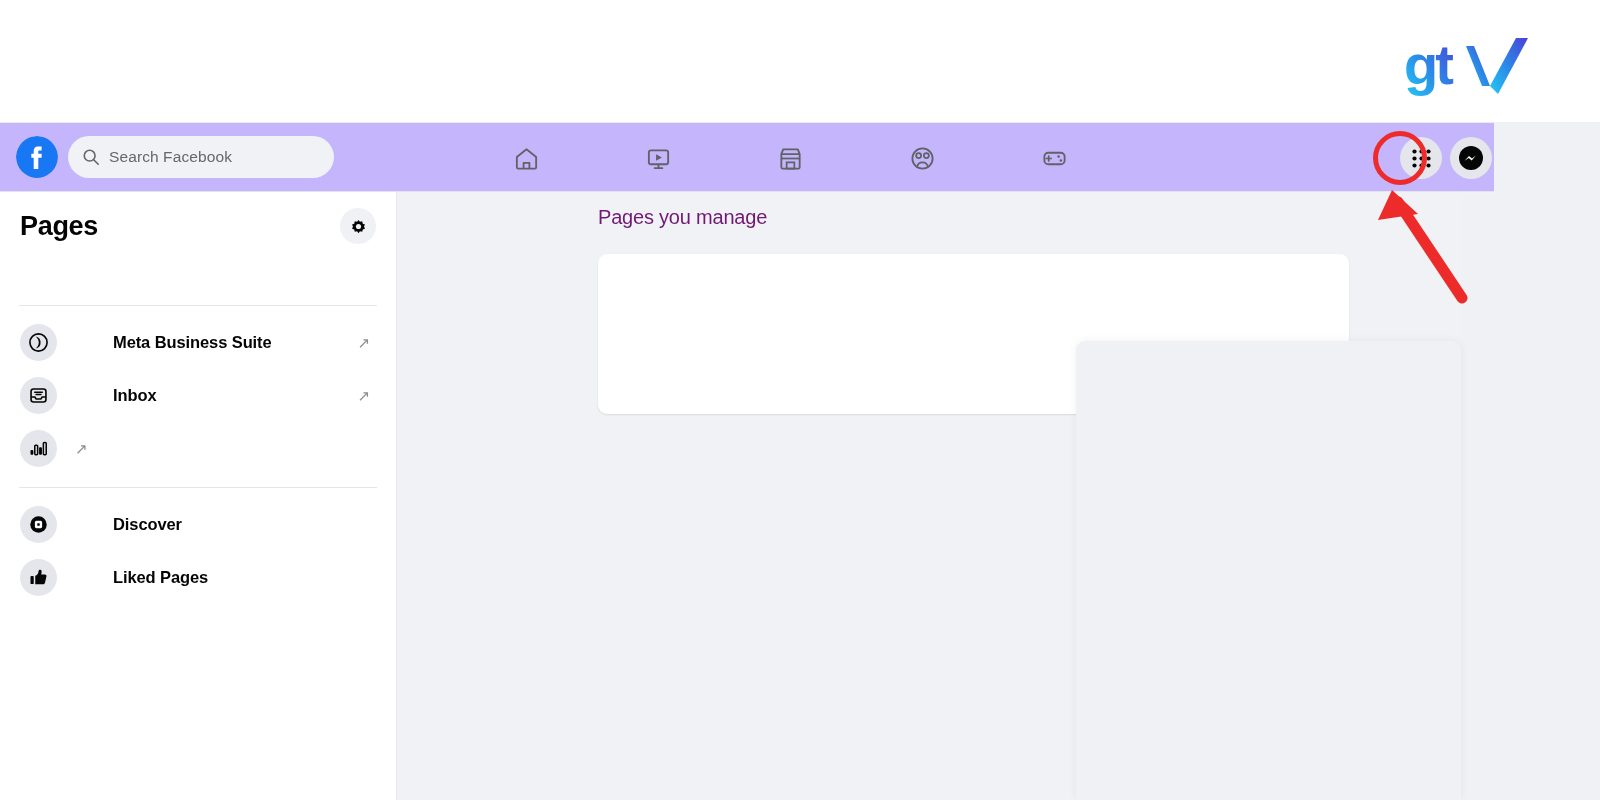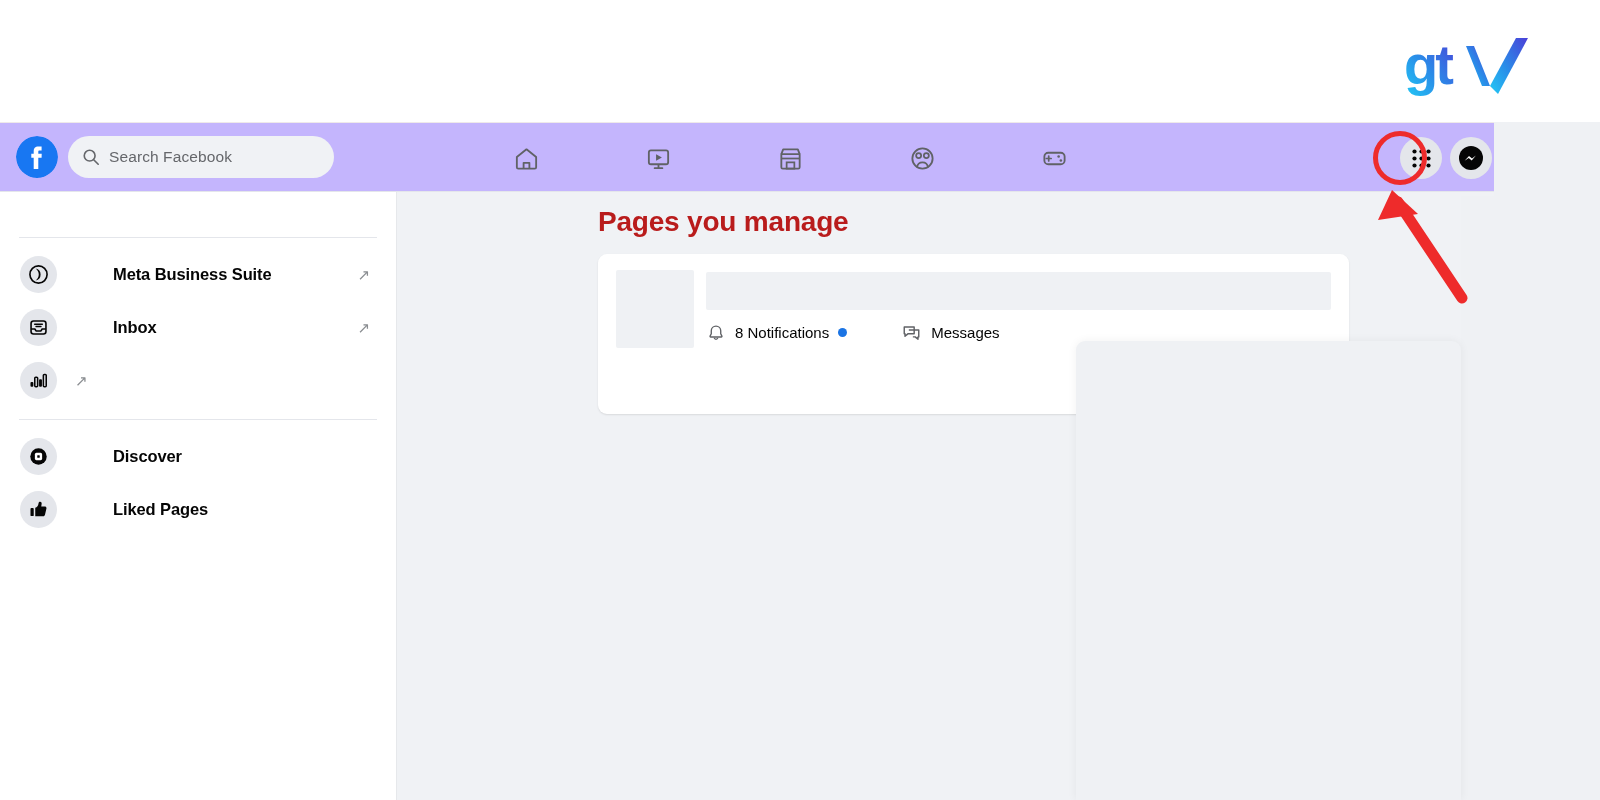--- a/index.html
+++ b/index.html
@@ -97,21 +97,21 @@
   .sb-label { font-size: 16.5px; color: #050505; font-weight: 600; flex: 1; letter-spacing: -.1px; margin-left: 38px; }
   .sb-ext { color: #8a8d91; font-size: 15px; padding-right: 4px; }
 
   
   .main {
     position: absolute; left: 397px; top: 192px;
     width: 1203px; height: 608px; background: #f0f2f5;
   }
   .main-title {
     position: absolute; left: 201px; top: 14px;
-    font-size: 28px; font-weight: 700; color: #b91c1c; letter-spacing: -.2px;
+    font-size: 20px; font-weight: 400; color: #701a75; letter-spacing: -.2px;
   }
   .page-card {
     position: absolute; left: 201px; top: 62px;
     width: 751px; height: 160px;
     background: #ffffff; border-radius: 9px;
     box-shadow: 0 1px 2px rgba(0,0,0,.10);
     padding: 16px 18px;
   }
   .card-top { display: flex; gap: 12px; }
   .page-thumb { width: 78px; height: 78px; background: #eff1f4; border-radius: 2px; flex: 0 0 auto; }
@@ -261,20 +261,29 @@
           <path d="M9.6 18.3a2.5 2.5 0 0 0 4.8 0z" fill="#050505"></path>
         </svg>
       </div>
       <div class="avatar-btn"></div>
     </div>
   </div>
 
   <div class="right-overlay-top"></div>
 
   <div class="sidebar">
+    <div class="sb-head">
+      <div class="sb-title">Pages</div>
+      <div class="gear-circ">
+        <svg width="19" height="19" viewBox="0 0 20 20">
+          <path d="M10 1.2l1.5 1.9 2.4-.5.6 2.4 2.3.9-1 2.2 1 2.2-2.3.9-.6 2.4-2.4-.5L10 15l-1.5-1.9-2.4.5-.6-2.4-2.3-.9 1-2.2-1-2.2 2.3-.9.6-2.4 2.4.5z" transform="translate(0,2)" fill="#050505"></path>
+          <circle cx="10" cy="10" r="2.7" fill="#eff1f4"></circle>
+        </svg>
+      </div>
+    </div>
 
     <div class="sb-rule"></div>
 
     <div class="sb-list">
       <div class="sb-item">
         <span class="sb-ico">
           <svg width="21" height="21" viewBox="0 0 22 22">
             <circle cx="11" cy="11" r="9" fill="none" stroke="#050505" stroke-width="1.7"></circle>
             <path d="M8 4.8a7.5 7.5 0 0 1 0 12.4 6.3 6.3 0 0 0 0-12.4z" fill="#050505"></path>
           </svg>
@@ -335,44 +344,20 @@
         <span class="sb-ext"></span>
       </div>
 
     </div>
   </div>
 
   <div class="main">
     <div class="main-title">Pages you manage</div>
 
     <div class="page-card">
-      <div class="card-top">
-        <div class="page-thumb"></div>
-        <div class="card-top-right">
-          <div class="name-skel"></div>
-          <div class="meta-row">
-            <div class="meta-item">
-              <svg width="20" height="20" viewBox="0 0 22 22">
-                <path d="M11 3.4a5.2 5.2 0 0 0-5.2 5.2v3.2l-1.3 2.6c-.2.5.1 1 .6 1h11.8c.5 0 .8-.5.6-1l-1.3-2.6V8.6A5.2 5.2 0 0 0 11 3.4z" fill="none" stroke="#606266" stroke-width="1.5" stroke-linejoin="round"></path>
-                <path d="M9 16.4a2.1 2.1 0 0 0 4 0" fill="none" stroke="#606266" stroke-width="1.5"></path>
-              </svg>
-              <span class="meta-txt">8 Notifications</span>
-              <span class="blue-dot"></span>
-            </div>
-            <div class="meta-gap"></div>
-            <div class="meta-item">
-              <svg width="21" height="21" viewBox="0 0 22 22">
-                <path d="M3.4 5.2h10.4v7.2H7.2L4.2 15V12.4H3.4z" fill="none" stroke="#606266" stroke-width="1.5" stroke-linejoin="round"></path>
-                <path d="M8.2 8.4h10.4v7.2h-.8V18l-3-2.4h-2.4" fill="none" stroke="#606266" stroke-width="1.5" stroke-linejoin="round"></path>
-              </svg>
-              <span class="meta-txt">Messages</span>
-            </div>
-          </div>
-        </div>
-      </div>
 
     </div>
   </div>
 
   <div class="overlay-right-col"></div>
   <div class="overlay-panel">
     
   </div>
 
   <div class="annot-ring"></div>

